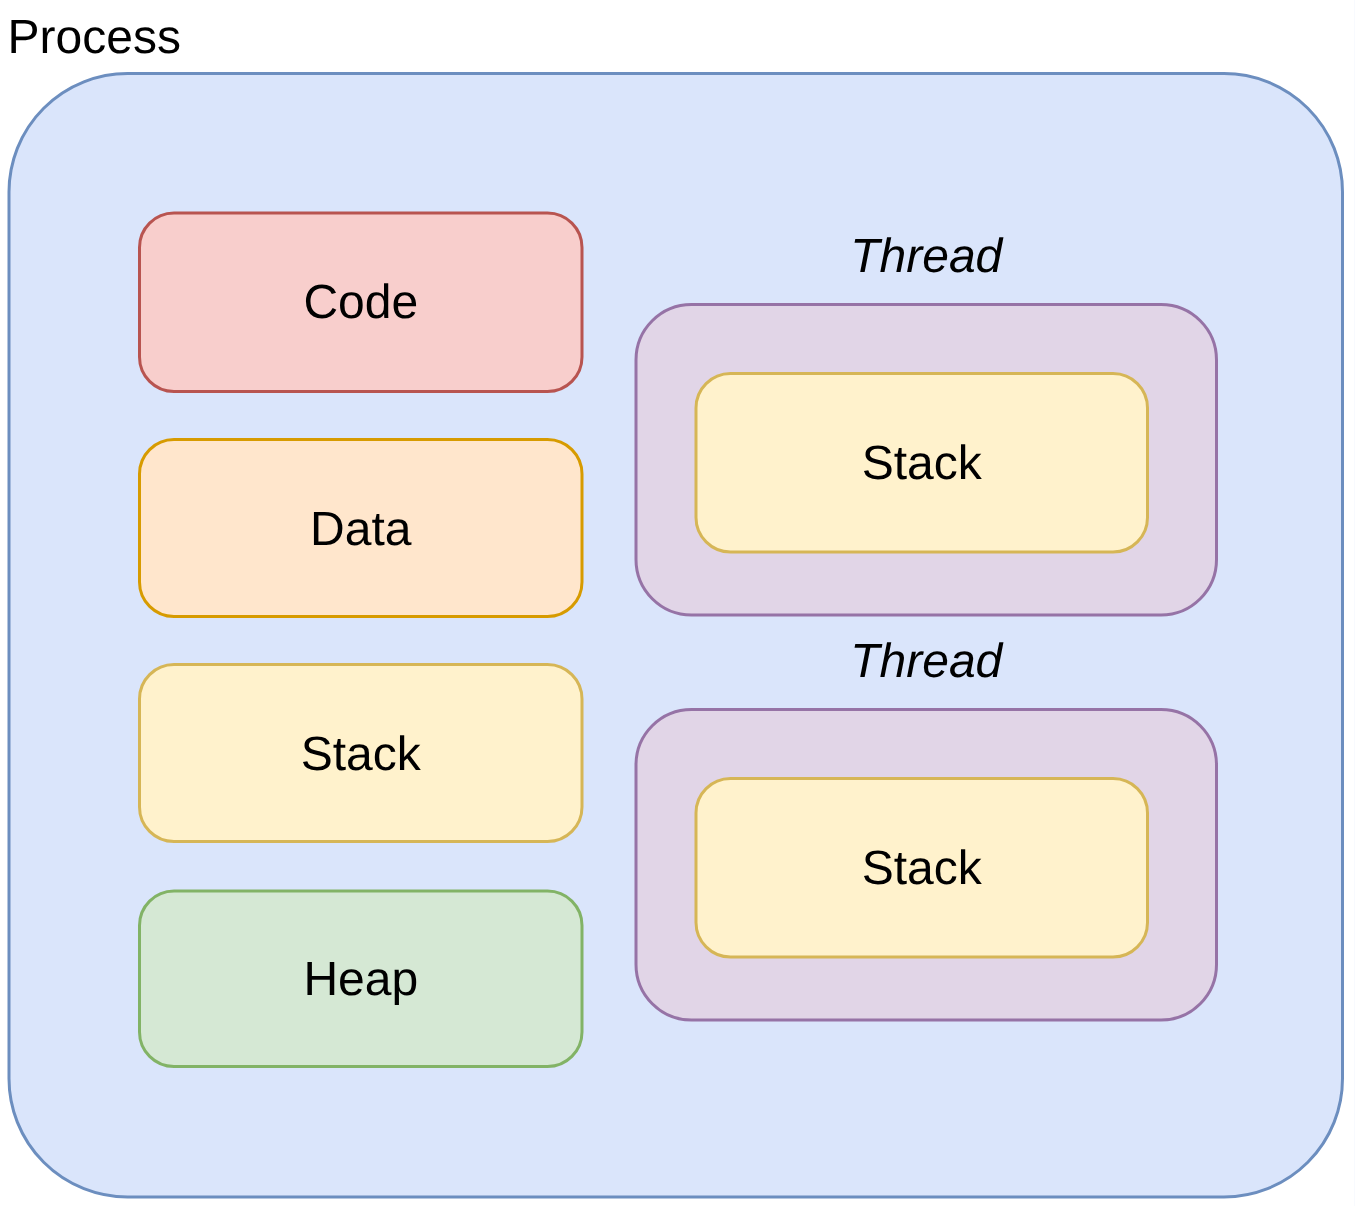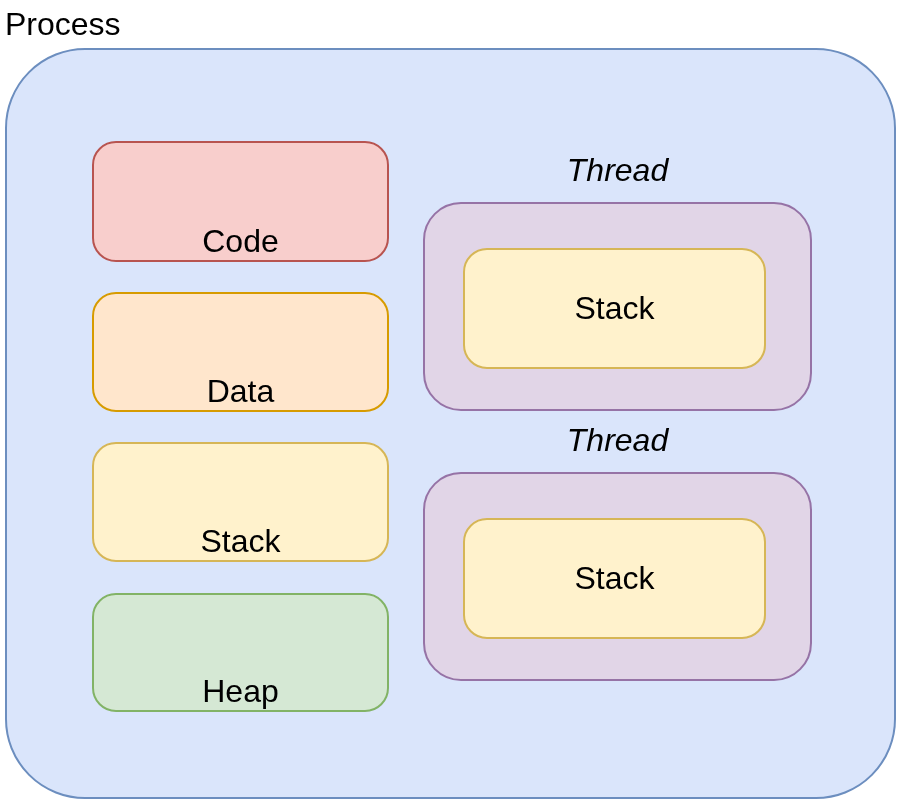--- a/index.html
+++ b/index.html
@@ -34,21 +34,21 @@
     border: 2px solid;
     border-radius: 80px;
     box-sizing: border-box;
   }
   .block {
     position: absolute;
     border: 2px solid;
     border-radius: 24px;
     box-sizing: border-box;
     display: flex;
-    align-items: flex-end;
+    align-items: center;
     justify-content: center;
     font-size: 32px;
     color: #000000;
   }
   .block-code  { left: 92px;  top: 141px; width: 297px; height: 121px; }
   .block-data  { left: 92px;  top: 292px; width: 297px; height: 120px; }
   .block-stack { left: 92px;  top: 442px; width: 297px; height: 120px; }
   .block-heap  { left: 92px;  top: 593px; width: 297px; height: 119px; }
 
   .thread-label {

